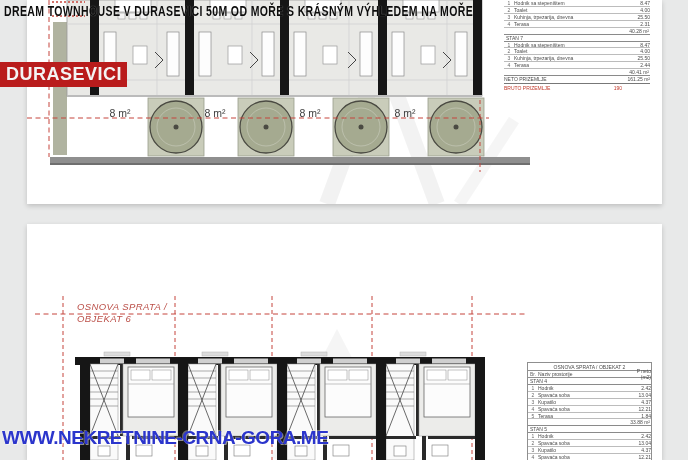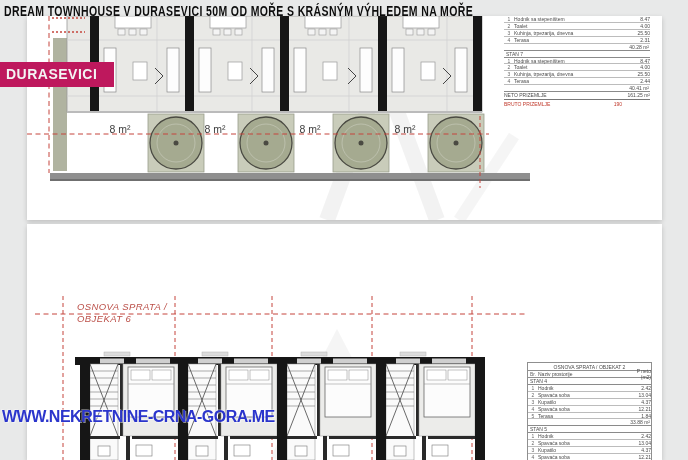--- a/index.html
+++ b/index.html
@@ -1,34 +1,34 @@
 <!DOCTYPE html>
 <html><head>
 <meta charset="utf-8">
 <style>
   html,body{margin:0;padding:0;background:#e4e5e5;}
   #stage{position:relative;width:688px;height:460px;overflow:hidden;background:#e8e9e9;
          font-family:"Liberation Sans",sans-serif;}
   .panel{position:absolute;left:27px;width:635px;background:#ffffff;
          box-shadow:0 2px 5px rgba(0,0,0,.18);}
-  #panel-top{top:16px;height:204px;}
+  #panel-top{top:0;height:204px;}
   #panel-bottom{top:224px;height:236px;}
   .plan-svg{position:absolute;left:0;top:0;}
   svg text{font-family:"Liberation Sans",sans-serif;}
 
   
   .caption{position:absolute;top:3px;left:4px;z-index:6;font-weight:bold;font-size:14px;
            letter-spacing:.5px;color:#0d0d0d;white-space:nowrap;
            transform:scaleX(.75);transform-origin:0 0;
            text-shadow:0 0 1px rgba(255,255,255,.55);}
-  .loc{position:absolute;top:62px;left:0;z-index:6;background:#be185d;color:#f4f4f4;
-       font-weight:bold;font-size:14px;height:25px;line-height:25px;padding:0 17px 0 6px;
+  .loc{position:absolute;top:62px;left:0;z-index:6;background:#b91c1c;color:#f4f4f4;
+       font-weight:bold;font-size:18px;height:25px;line-height:25px;padding:0 5px 0 6px;
        letter-spacing:.5px;}
-  .site{position:absolute;top:408px;left:2px;z-index:6;color:#2b35cc;font-weight:bold;
-        font-size:16px;letter-spacing:-.5px;white-space:nowrap;
+  .site{position:absolute;top:427px;left:2px;z-index:6;color:#2b35cc;font-weight:bold;
+        font-size:19px;letter-spacing:-.5px;white-space:nowrap;
         text-shadow:1px 1px 0 rgba(255,255,255,.5),-1px -1px 0 rgba(255,255,255,.35);}
 
   
   .atable{position:absolute;color:#4b4b4b;z-index:3;}
   #gf-table{left:477px;top:0;width:146px;}
   #ff-table{left:500px;top:138px;width:123px;border:1px solid #8f8f8f;background:#fff;}
   .trow{display:flex;align-items:center;height:5.9px;border-bottom:1px solid #bcbcbc;font-size:5px;}
   .tn{width:10px;text-align:center;color:#6a6a6a;}
   .tname{flex:1;white-space:nowrap;overflow:hidden;}
   .tval{width:22px;text-align:right;}

